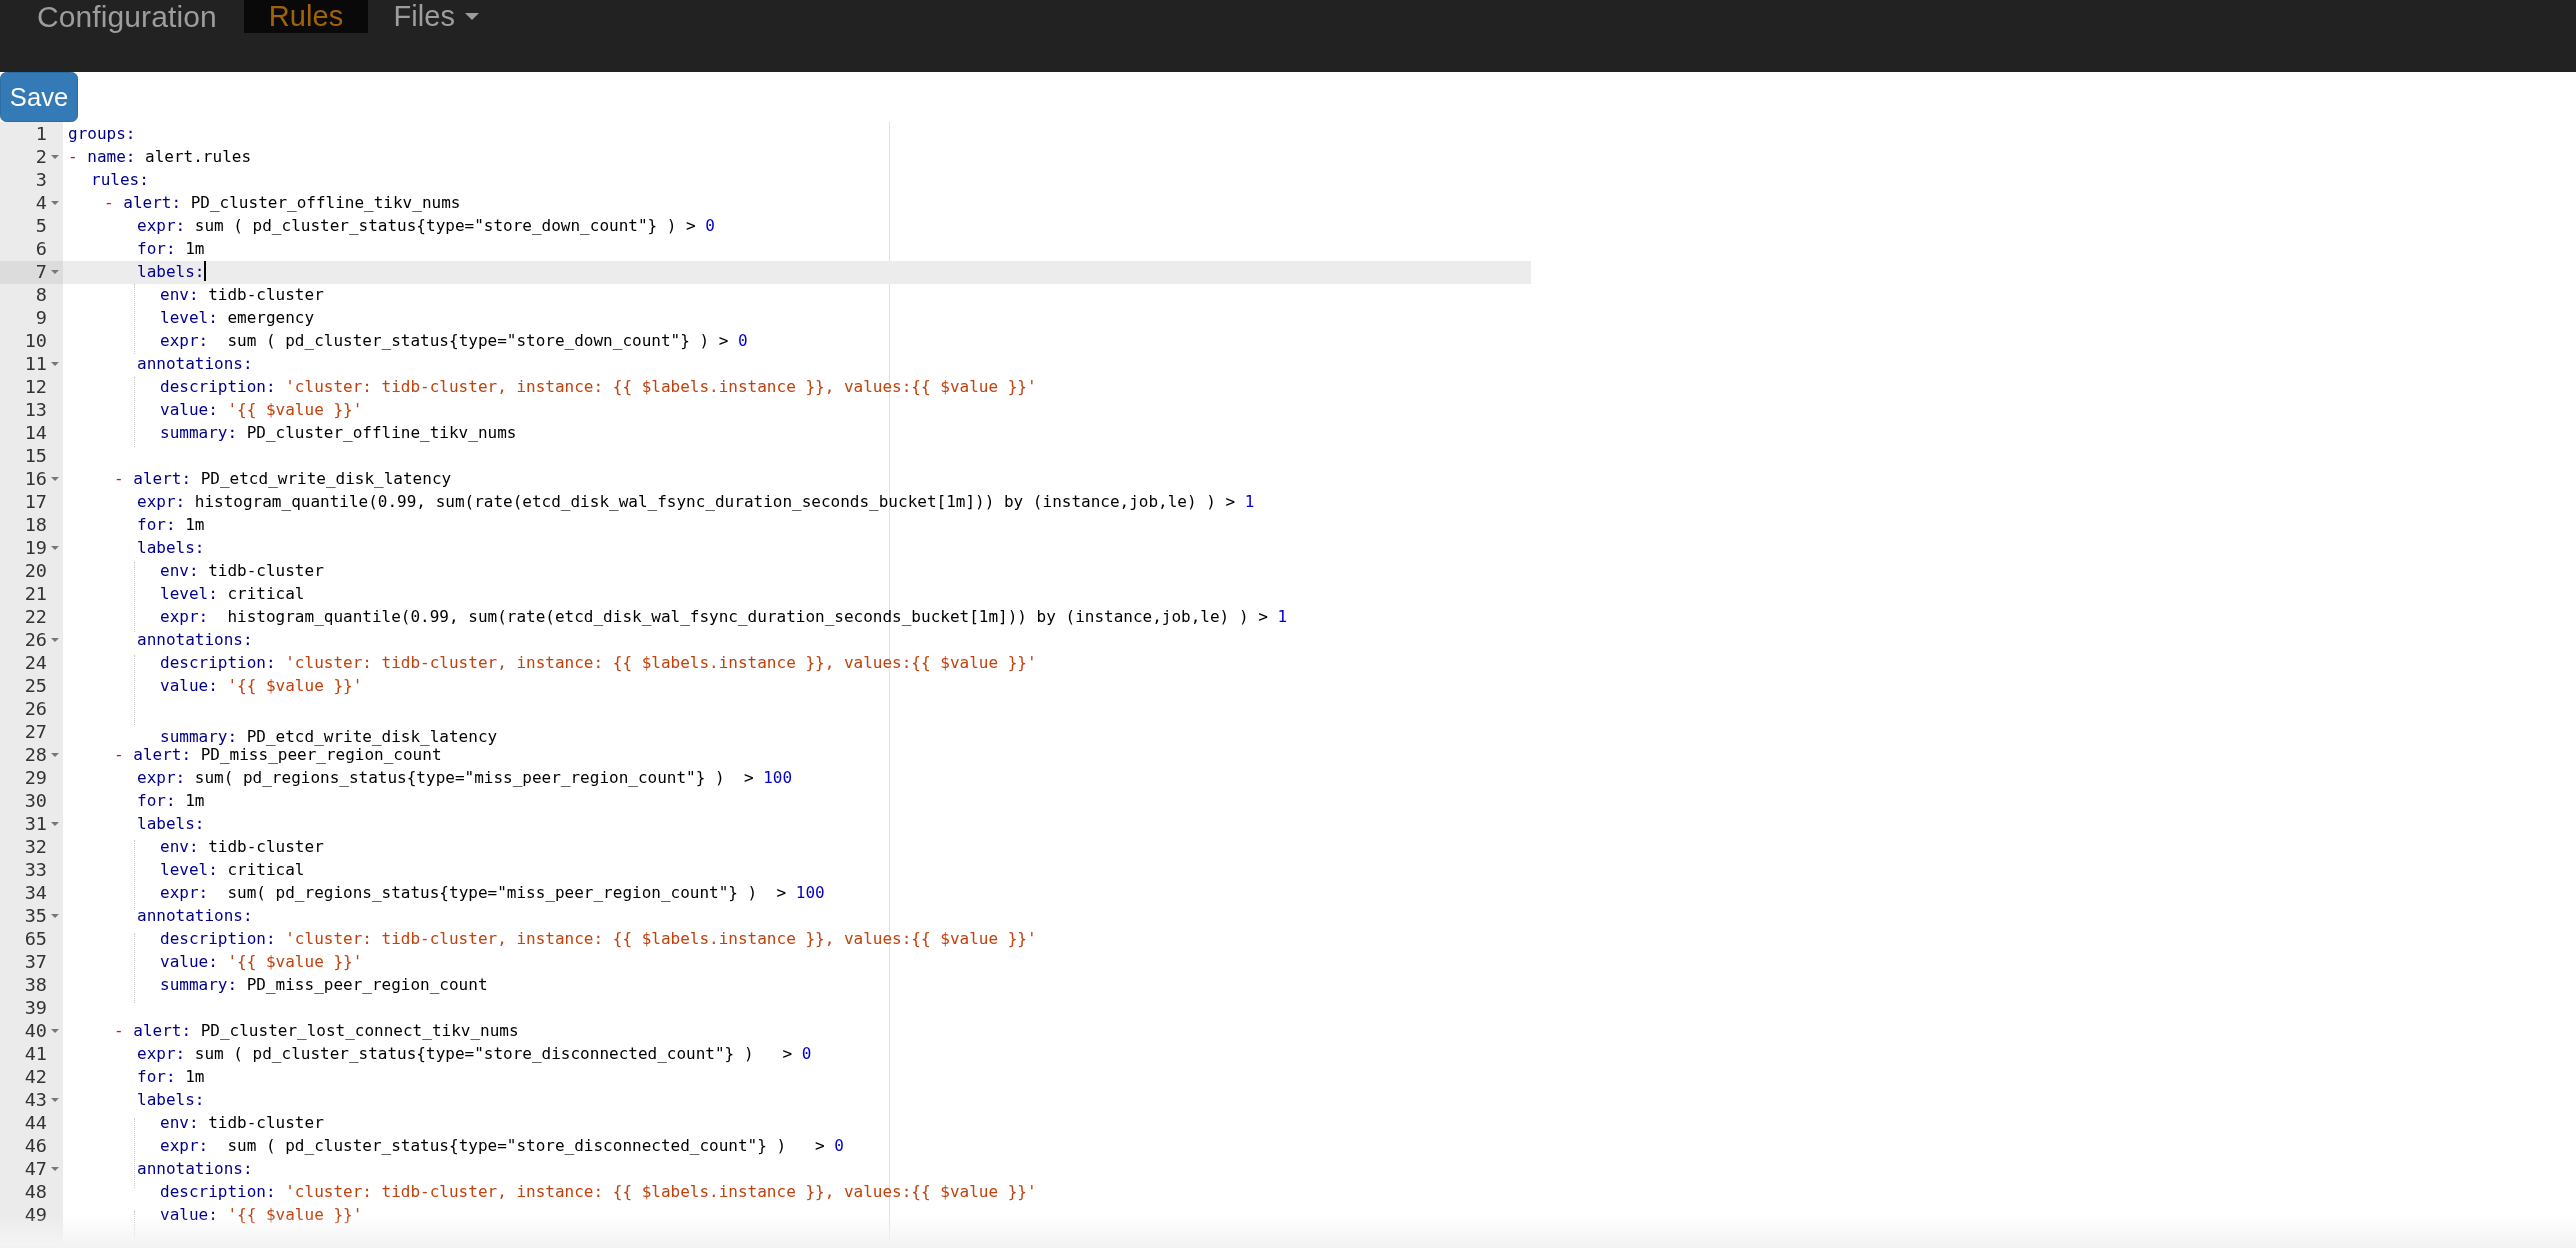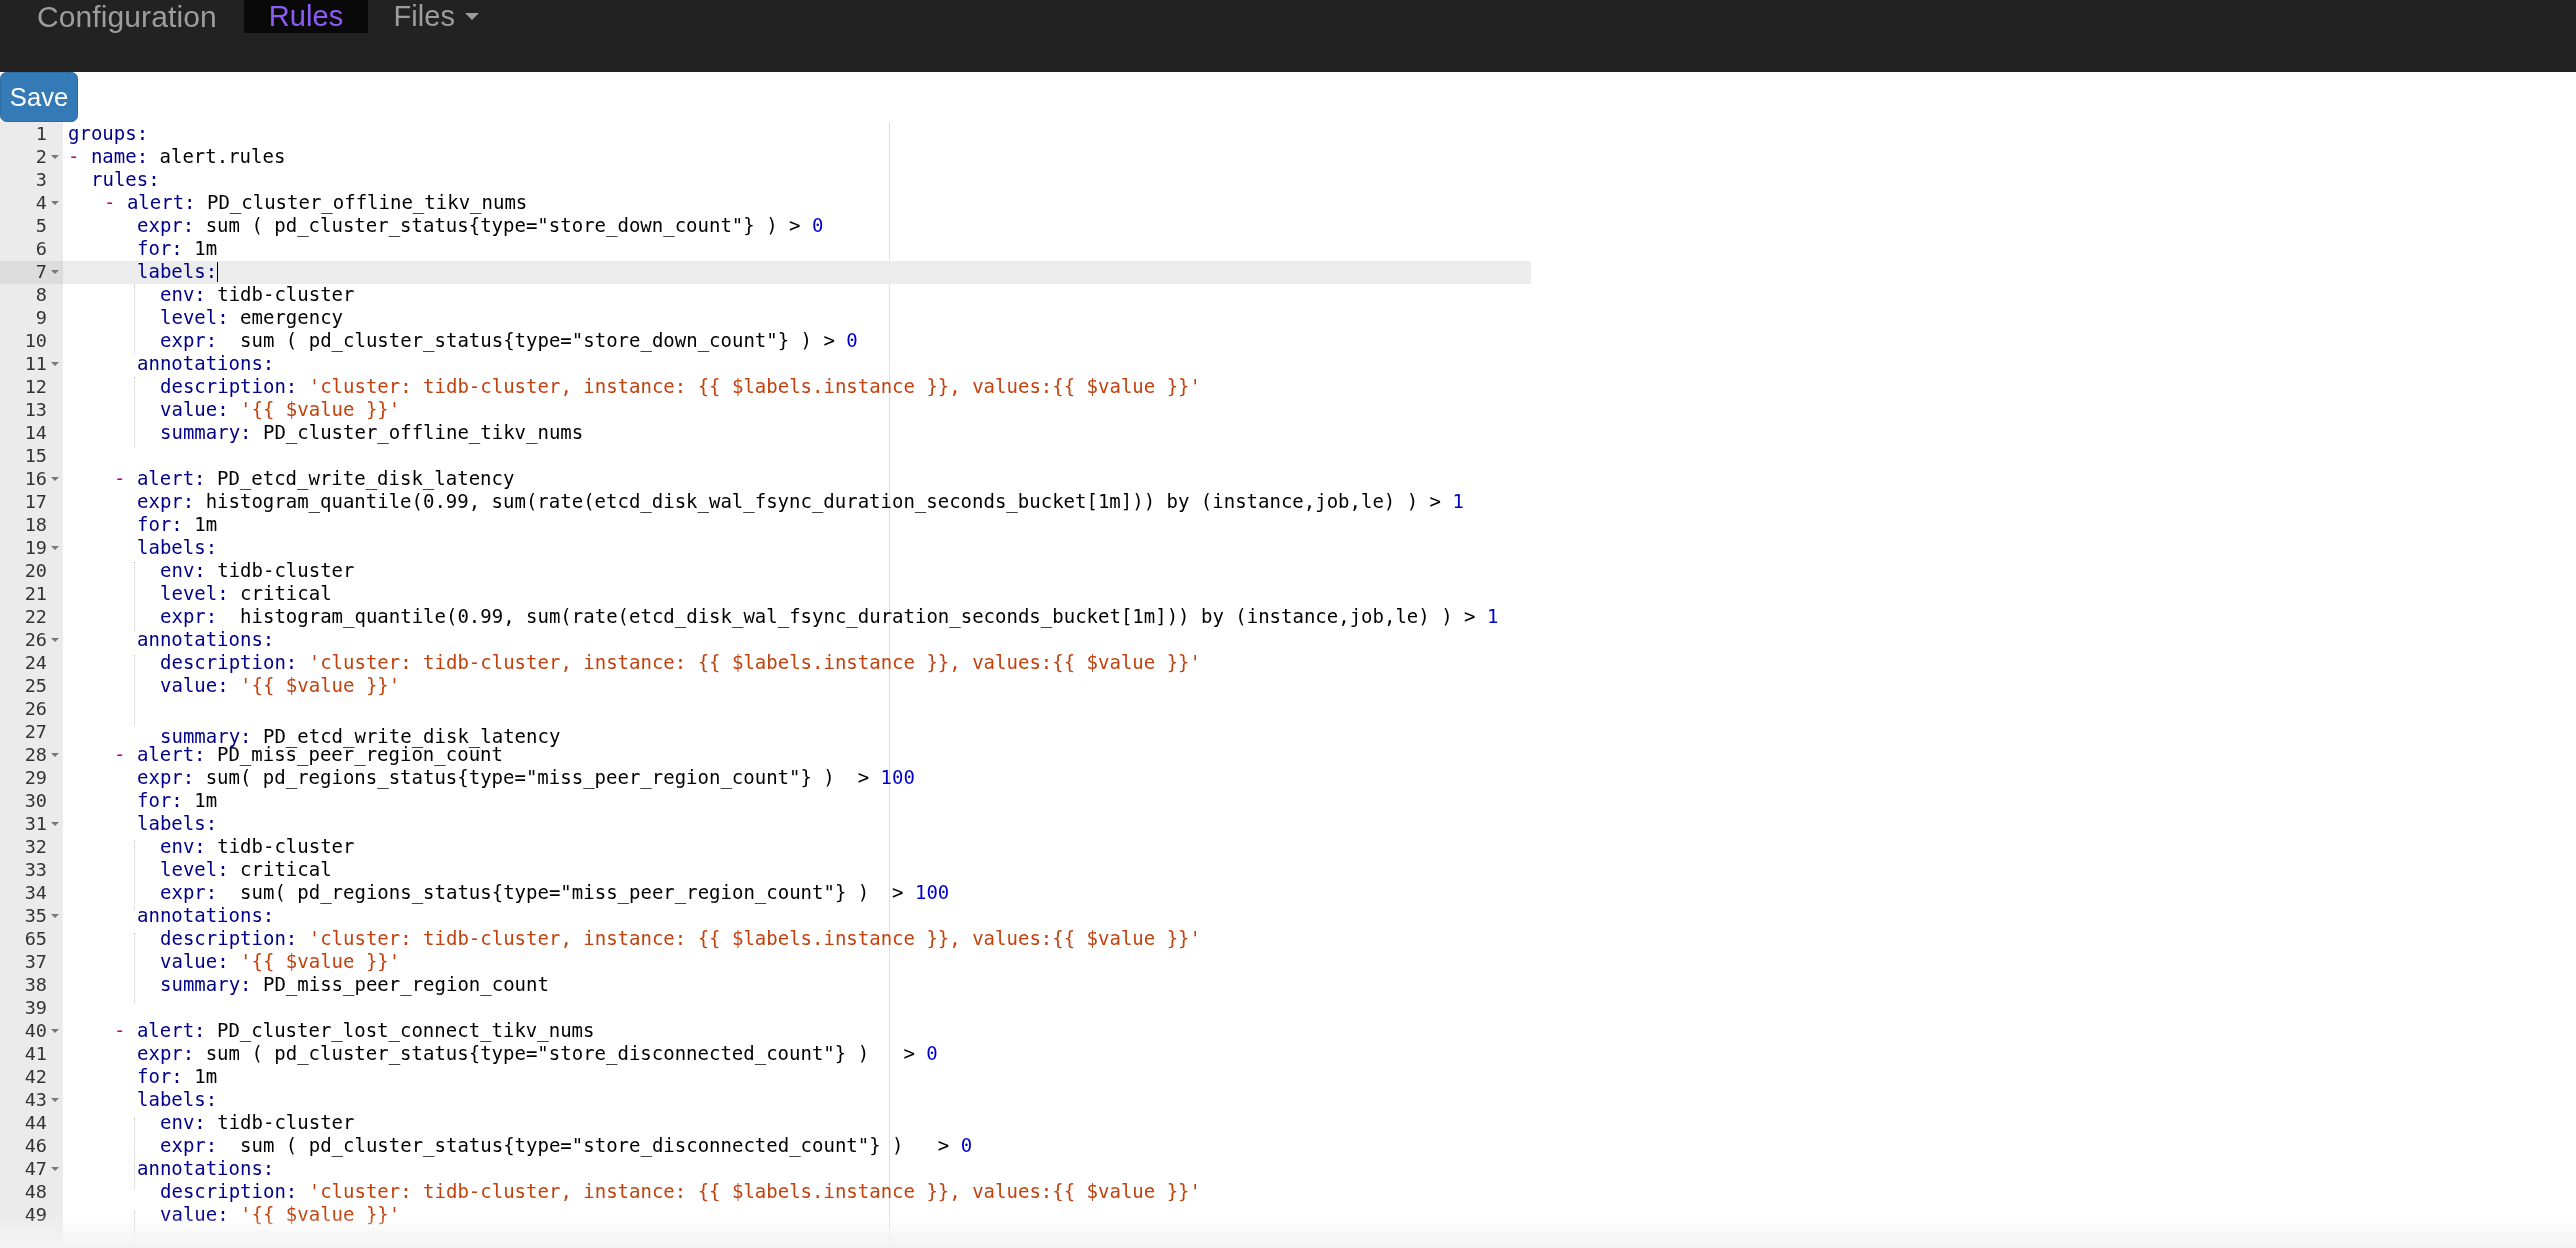--- a/index.html
+++ b/index.html
@@ -32,21 +32,21 @@
     white-space: nowrap;
     cursor: pointer;
   }
   .nav-item.brand {
     padding-left: 37px;
     padding-right: 27px;
     font-size: 30px;
   }
   .nav-item.active {
     background: #090909;
-    color: #8b5cf6;
+    color: #a16207;
   }
   .nav-item.dropdown { padding-right: 21.3px; }
   .caret {
     display: inline-block;
     width: 0; height: 0;
     margin-left: 10px;
     border-left: 7.1px solid transparent;
     border-right: 7.1px solid transparent;
     border-top: 7.1px solid #9d9d9d;
   }
@@ -140,21 +140,21 @@
     width: 0; height: 0;
     top: 10px;
     border-left: 4.3px solid transparent;
     border-right: 4.3px solid transparent;
     border-top: 4.3px solid #777777;
   }
   .code {
     position: absolute;
     left: 68px;
     white-space: pre;
-    font-size: 19px;
+    font-size: 16px;
     color: #000000;
     letter-spacing: 0px;
   }
   .k    { color: #00008b; }   
   .dash { color: #cc0077; }   
   .str  { color: #c2410c; }   
   .num  { color: #0000cd; }   
   .plain{ color: #000000; }
 
   

